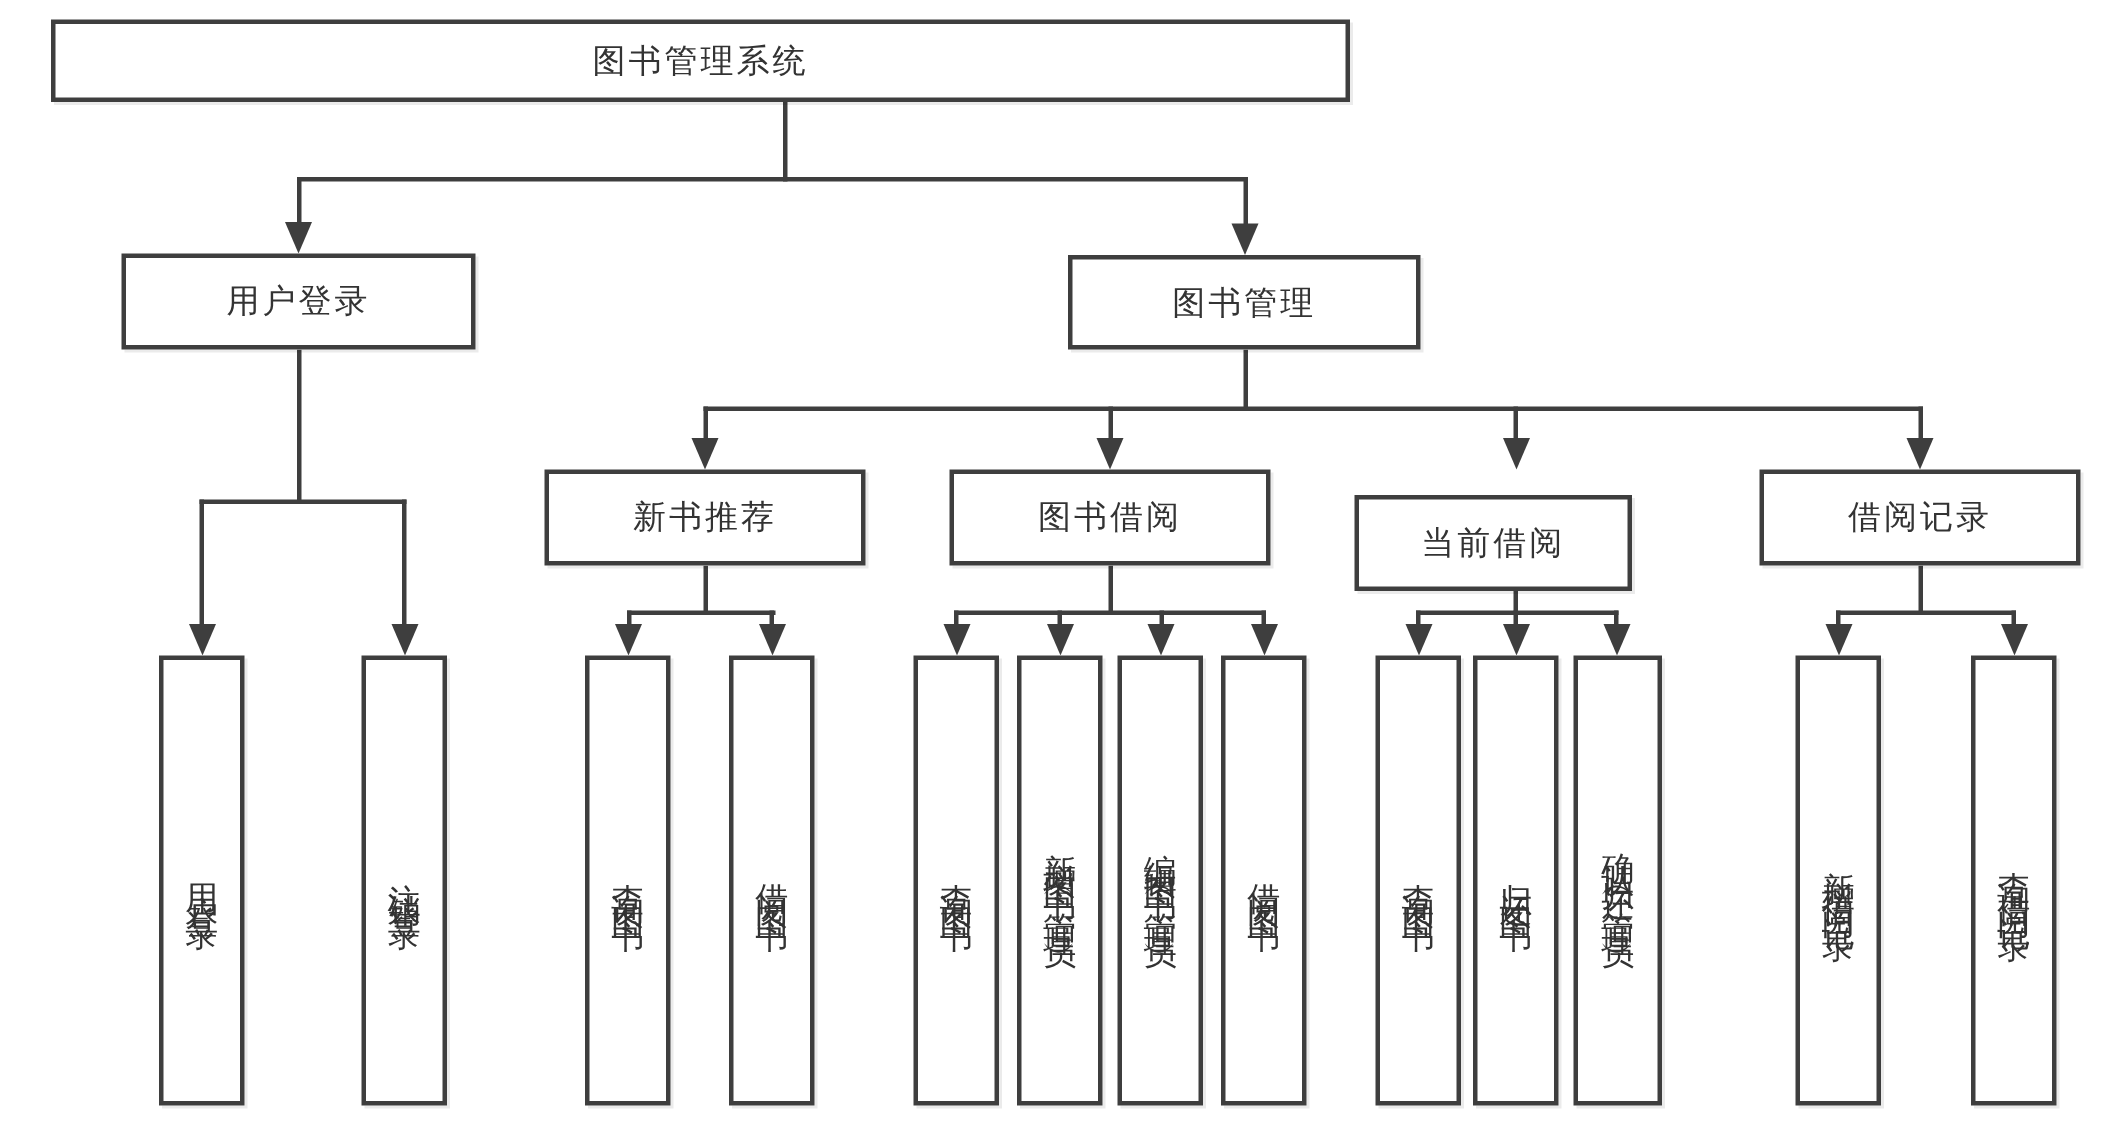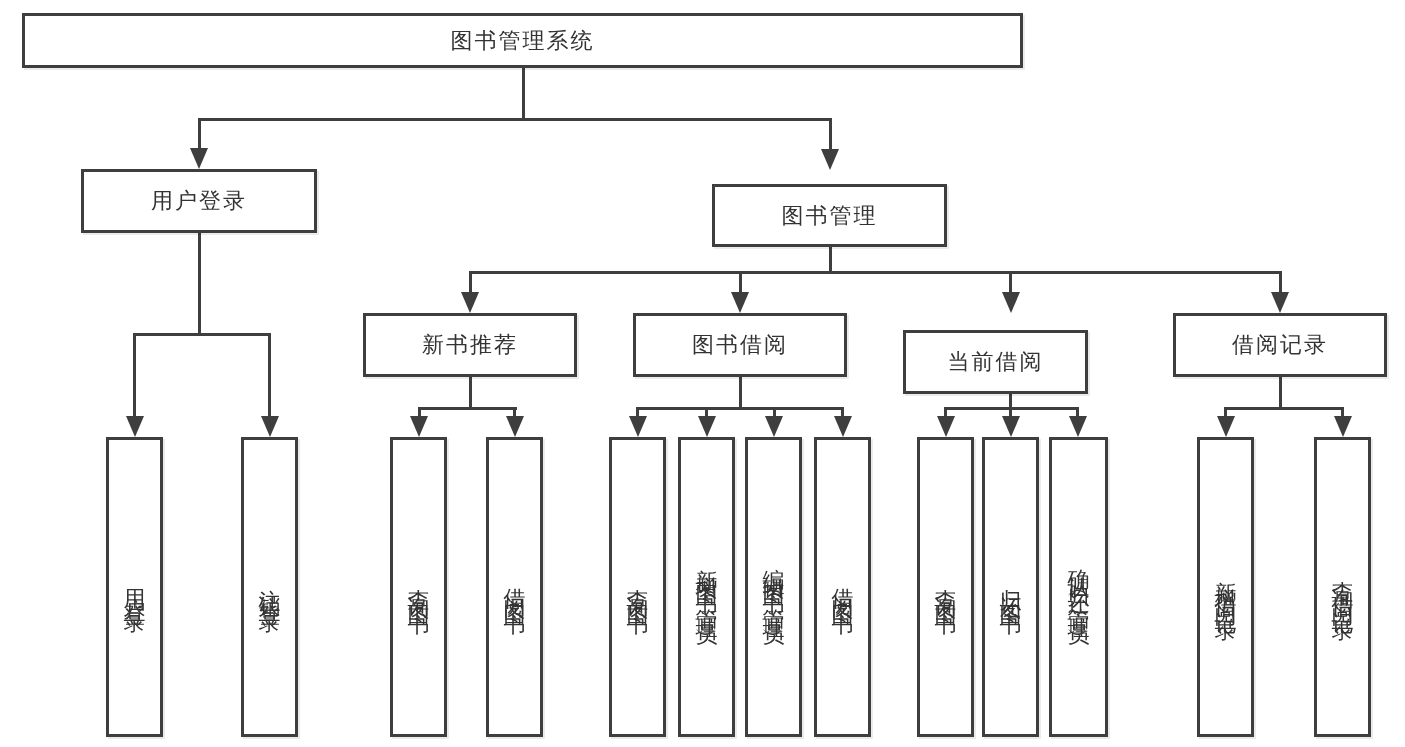--- a/index.html
+++ b/index.html
@@ -59,31 +59,31 @@
     text-shadow:0 0 2px #fff,1px 1px 0 rgba(255,255,255,0.8);
     z-index:3;
     white-space:nowrap;
   }
 </style>
 </head>
 <body>
 
 <div class="canvas">
 
-  <div class="pnode" style="left:22px;top:13px;width:1001px;height:55px">图书管理系统</div>
+  <div class="pnode" style="left:34px;top:13px;width:866px;height:55px">图书管理系统</div>
 
   <div class="vline" style="left:521.5px;top:68px;height:53px"></div>
   <div class="hline" style="left:197.5px;top:118px;width:634px"></div>
   <div class="vline" style="left:197.5px;top:118px;height:33px"></div>
   <div class="vline" style="left:828.5px;top:118px;height:33px"></div>
   <div class="arrow" style="left:190px;top:148px"></div>
   <div class="arrow" style="left:821px;top:149px"></div>
 
   <div class="pnode" style="left:81px;top:169px;width:236px;height:64px">用户登录</div>
-  <div class="pnode" style="left:712px;top:184px;width:235px;height:63px">图书管理</div>
+  <div class="pnode" style="left:712px;top:170px;width:235px;height:63px">图书管理</div>
 
   <div class="vline" style="left:197.5px;top:233px;height:102px"></div>
   <div class="hline" style="left:133px;top:333px;width:138px"></div>
   <div class="vline" style="left:133px;top:333px;height:85px"></div>
   <div class="vline" style="left:268px;top:333px;height:85px"></div>
   <div class="arrow" style="left:125.5px;top:416px"></div>
   <div class="arrow" style="left:260.5px;top:416px"></div>
 
   <div class="vline" style="left:828.5px;top:233px;height:41px"></div>
   <div class="hline" style="left:468.5px;top:271px;width:813px"></div>

